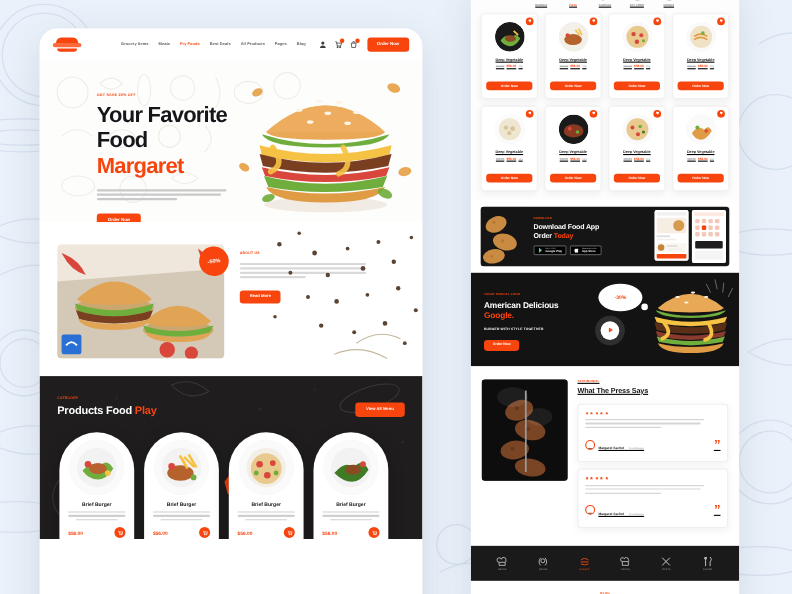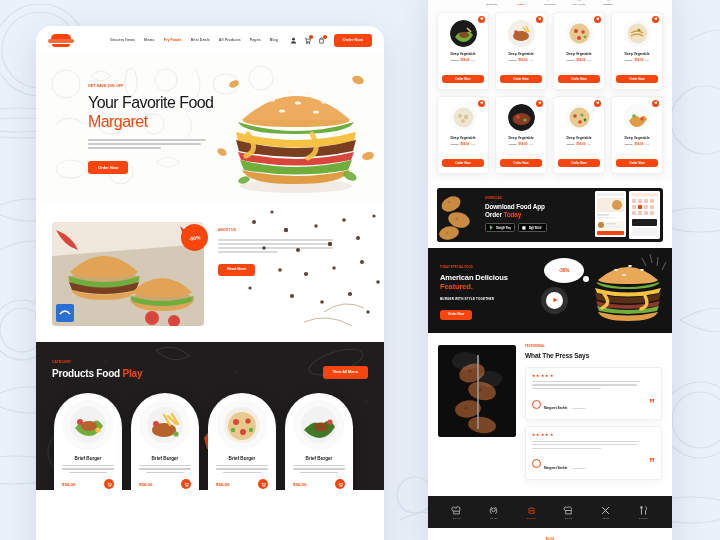--- a/index.html
+++ b/index.html
@@ -75,21 +75,21 @@
   .l-order-btn { font-size: 4px; padding: 0 9px; height: 13px; }
 
   
   .l-hero {
     position: relative; height: 148px; overflow: hidden;
     background: linear-gradient(180deg,#fefefe 0%,#fbfbfb 100%);
   }
   .hero-copy { position: absolute; left: 52px; top: 30px; width: 148px; }
   .hero-eyebrow { font-size: 3.4px; margin-bottom: 6px; }
   .hero-h1 {
-    font-size: 16px; line-height: 1.16; font-weight: 400; color: #16161a;
+    font-size: 20px; line-height: 1.16; font-weight: 700; color: #16161a;
     letter-spacing: -.035em;
   }
   .hero-h1 .or { display: block; }
   .hero-sub { margin-top: 8px; width: 118px; }
   .hero-sub i { background: #c9c9c9; }
   .hero-btn { margin-top: 10px; font-size: 4px; padding: 0 10px; height: 13px; }
   .hero-burger {
     position: absolute; right: 4px; top: 6px; width: 168px; height: 140px;
   }
 
@@ -149,21 +149,21 @@
   }
   .cart-btn svg { width: 5px; height: 5px; }
   .feat-deco { position: absolute; inset: 0; z-index: 1; }
 
   
   #panel-right {
     position: absolute; left: 428px; top: -14px; width: 244px; height: 566px;
     background: #fff; overflow: hidden;
     box-shadow: 0 10px 34px rgba(40,60,90,.13); z-index: 2;
   }
-  .r-sec { position: relative; }
+  .r-sec { position: relative; text-decoration: underline; }
 
   
   .r-prodwrap { background: #fdfdfd; padding: 4px 9px 8px; position: relative; }
   .r-cats { display: flex; gap: 11px; justify-content: center; padding: 2px 0 6px; }
   .r-cat { text-align: center; width: 18px; }
   .r-cat .cic { width: 9px; height: 9px; margin: 0 auto 1.5px; }
   .r-cat .cic svg { width: 9px; height: 9px; display: block; }
   .r-cat span { font-size: 2.5px; color: #767676; font-weight: 600; display: block; }
   .r-cat.active span, .r-cat.active .cic { color: #f8450d; }
   .r-grid { display: grid; grid-template-columns: repeat(4, 1fr); gap: 6px; }
@@ -953,21 +953,21 @@
           </svg>
       </div>
     </div>
   </div>
 
   <div class="r-sec r-video">
     <div class="vid-copy">
       <div class="eyebrow vid-eyebrow">TODAY SPECIAL FOOD</div>
       <div class="vid-h">
         <span>American Delicious</span><br>
-        <span class="or">Featured.</span>
+        <span class="or">Google.</span>
       </div>
       <div class="vid-sub">BURGER WITH STYLE TOGETHER</div>
       <button class="btn-or vid-btn">Order Now</button>
     </div>
     <div class="vid-bubble">-30%</div>
     <div class="play-btn">
       <svg viewBox="0 0 16 16" fill="#f8450d">
           <path d="M4 2l10 6-10 6z"></path>
         </svg>
     </div>

